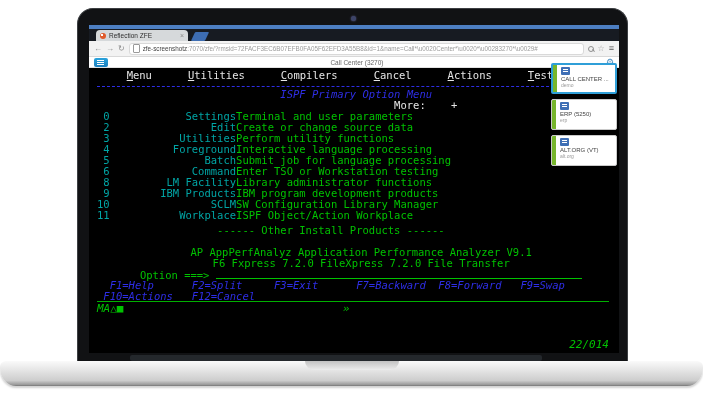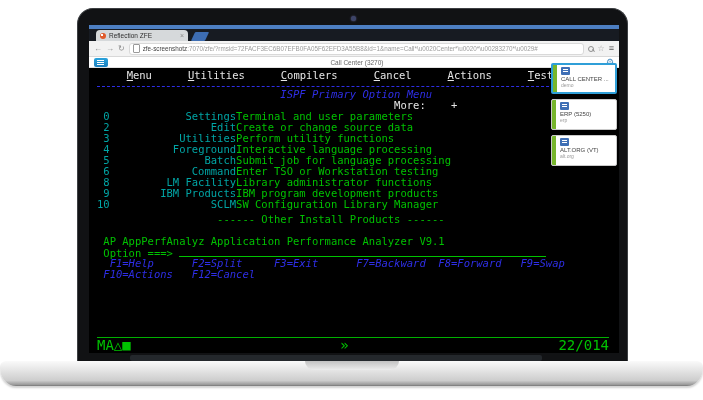--- a/index.html
+++ b/index.html
@@ -53,32 +53,32 @@
   
   .terminal{position:absolute;left:0;top:43px;width:530px;height:285px;background:#000;
             font-family:"DejaVu Sans Mono",monospace;font-size:10.5px;line-height:11px;
             padding:2px 0 0 8px;box-sizing:border-box;overflow:hidden;}
   .t-menubar{color:#e6e6e6;padding-left:2ch;height:13px;}
   .t-menubar span{display:inline-block;margin-right:2ch;margin-left:17px;}
   .t-menubar span::first-letter{text-decoration:underline;}
   .t-dashes{border-top:1px dashed #2e2ee6;width:77ch;height:0;margin:3px 0 2px 0;}
   .t-line{white-space:pre;height:11px;}
   .blue{color:#2e2ee6;font-style:italic;} .green{color:#00c200;} .white{color:#e6e6e6;}
-  .ind-title{padding-left:29ch;} .ind-more{padding-left:47ch;} .ind-div{padding-left:19ch;} .ind1{padding-left:1ch;}
+  .ind-title{padding-left:29ch;} .ind-more{padding-left:47ch;} .ind-div{padding-left:19ch;} .ind1{padding-left:1ch;text-align:center;}
   .more-plus{margin-left:4ch;}
   .t-opt{height:11px;white-space:pre;}
   .t-opt .num{display:inline-block;width:2ch;text-align:right;color:#00a5a5;}
   .t-opt .nm{display:inline-block;width:18ch;margin-left:2ch;color:#00a5a5;text-align:right;}
   .t-opt .ds{color:#00c200;}
   .t-spacer{height:4px;} .t-blank{height:11px;}
   .opt-input{display:inline-block;width:58ch;margin-left:1ch;border-bottom:1px solid #00c200;height:9px;vertical-align:baseline;}
   .t-oia{position:absolute;left:8px;right:10px;bottom:3px;}
   .oia-rule{border-top:1px solid #00b000;margin-bottom:2px;}
-  .oia-row{display:flex;color:#00c200;font-size:14px;line-height:10px;}
-  .oia-c{flex:1;text-align:center;} .oia-r{text-align:right;}
+  .oia-row{display:flex;color:#00c200;font-size:11px;line-height:10px;font-style:italic;}
+  .oia-c{flex:1;text-align:center;} .oia-r{text-align:right;margin-top:36px;}
 
   
   .sesspanel{position:absolute;top:38px;right:2px;width:66px;display:flex;flex-direction:column;gap:5px;}
   .card{position:relative;background:#fff;border:1px solid #c9c9c9;border-radius:2px;height:31px;
         padding:2px 3px 2px 8px;box-sizing:border-box;overflow:hidden;}
   .card.active{border:2px solid #2f9fd8;}
   .card .stripe{position:absolute;left:0;top:0;bottom:0;width:4px;background:#77b62c;}
   .tico{width:9px;height:8px;border-radius:1px;background:#3f6fb5;position:relative;margin-bottom:1px;}
   .tico::before{content:"";position:absolute;left:2px;top:2px;width:5px;height:1px;background:#fff;box-shadow:0 2px 0 #fff;}
   .card .lbl{font-size:6px;color:#444;white-space:nowrap;overflow:hidden;}
@@ -138,25 +138,27 @@
 
         <div class="t-opt"><span class="num">0</span><span class="nm">Settings</span><span class="ds">Terminal and user parameters</span></div>
         <div class="t-opt"><span class="num">2</span><span class="nm">Edit</span><span class="ds">Create or change source data</span></div>
         <div class="t-opt"><span class="num">3</span><span class="nm">Utilities</span><span class="ds">Perform utility functions</span></div>
         <div class="t-opt"><span class="num">4</span><span class="nm">Foreground</span><span class="ds">Interactive language processing</span></div>
         <div class="t-opt"><span class="num">5</span><span class="nm">Batch</span><span class="ds">Submit job for language processing</span></div>
         <div class="t-opt"><span class="num">6</span><span class="nm">Command</span><span class="ds">Enter TSO or Workstation testing</span></div>
         <div class="t-opt"><span class="num">8</span><span class="nm">LM Facility</span><span class="ds">Library administrator functions</span></div>
         <div class="t-opt"><span class="num">9</span><span class="nm">IBM Products</span><span class="ds">IBM program development products</span></div>
         <div class="t-opt"><span class="num">10</span><span class="nm">SCLM</span><span class="ds">SW Configuration Library Manager</span></div>
+        <div class="t-opt"><span class="num">11</span><span class="nm">Workplace</span><span class="ds">ISPF Object/Action Workplace</span></div>
 
         <div class="t-spacer"></div>
         <div class="t-line green ind-div">------ Other Install Products ------</div>
         <div class="t-blank"></div>
         <div class="t-line green ind1">AP AppPerfAnalyz Application Performance Analyzer V9.1</div>
+        <div class="t-line green ind1">F6 Fxpress 7.2.0 FileXpress 7.2.0 File Transfer</div>
         <div class="t-line green ind1"><span>Option ===&gt;</span><span class="opt-input"></span></div>
         <div class="t-line blue">  F1=Help      F2=Split     F3=Exit      F7=Backward  F8=Forward   F9=Swap</div>
         <div class="t-line blue"> F10=Actions   F12=Cancel</div>
 
         <div class="t-oia">
           <div class="oia-rule"></div>
           <div class="oia-row">
             <span>MA△■</span>
             <span class="oia-c">»</span>
             <span class="oia-r">22/014</span>

